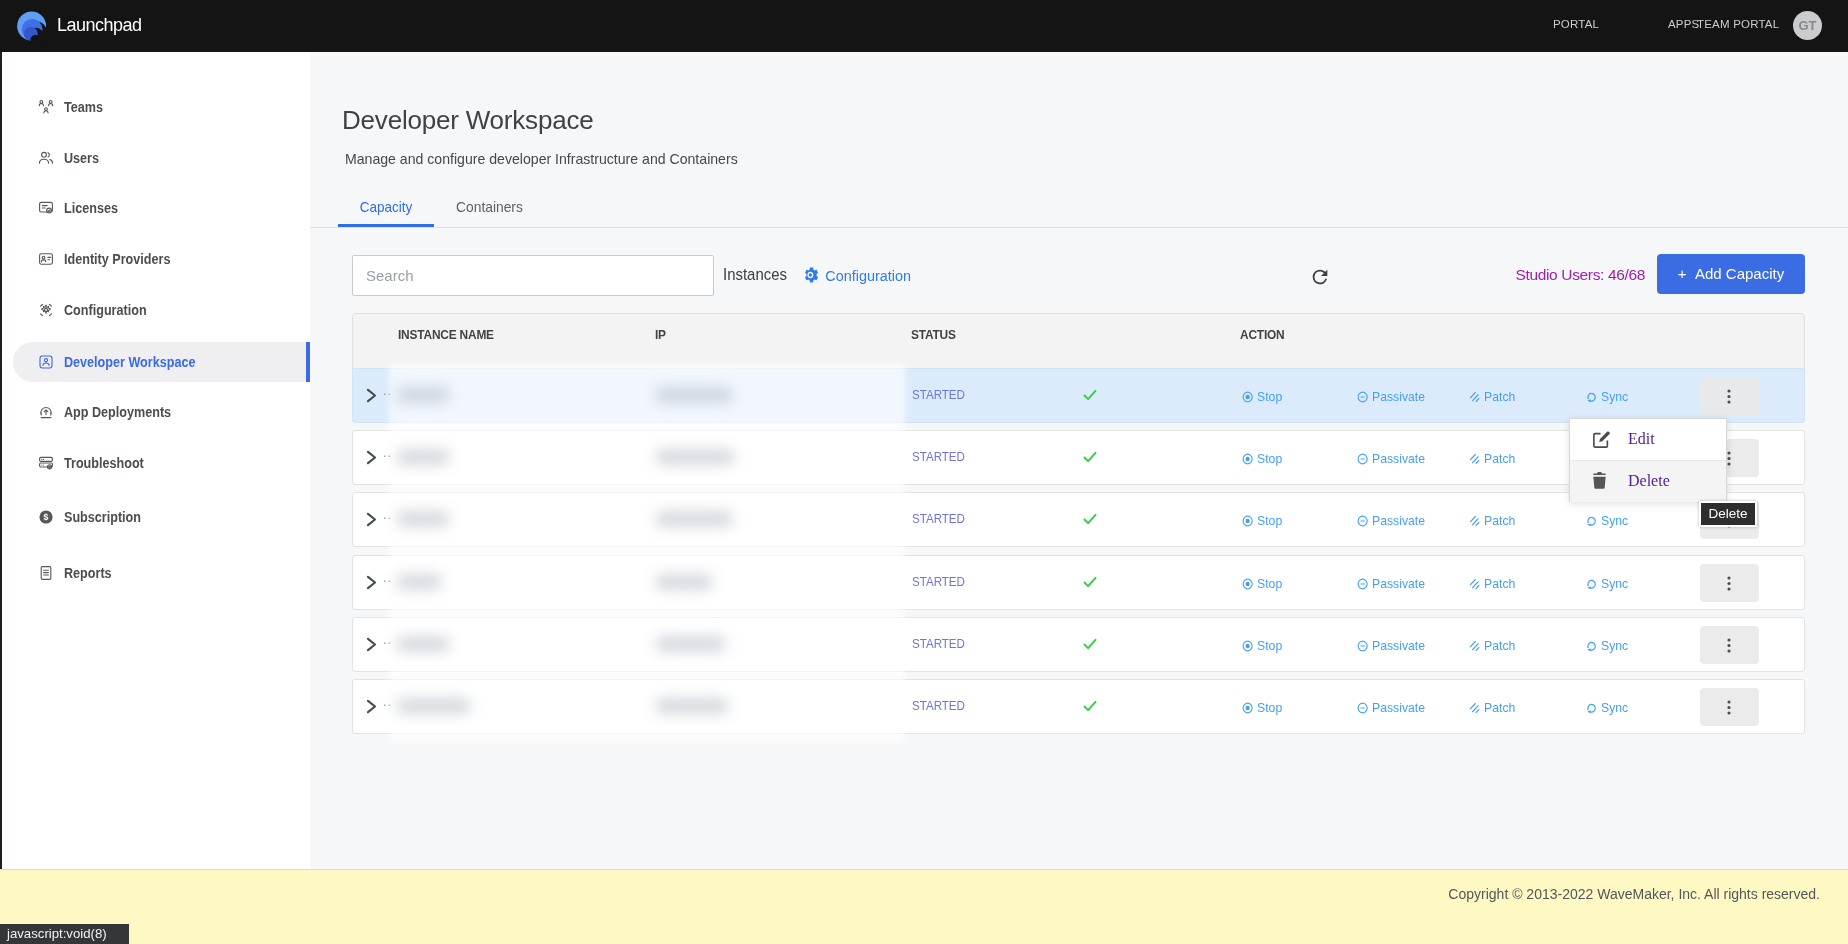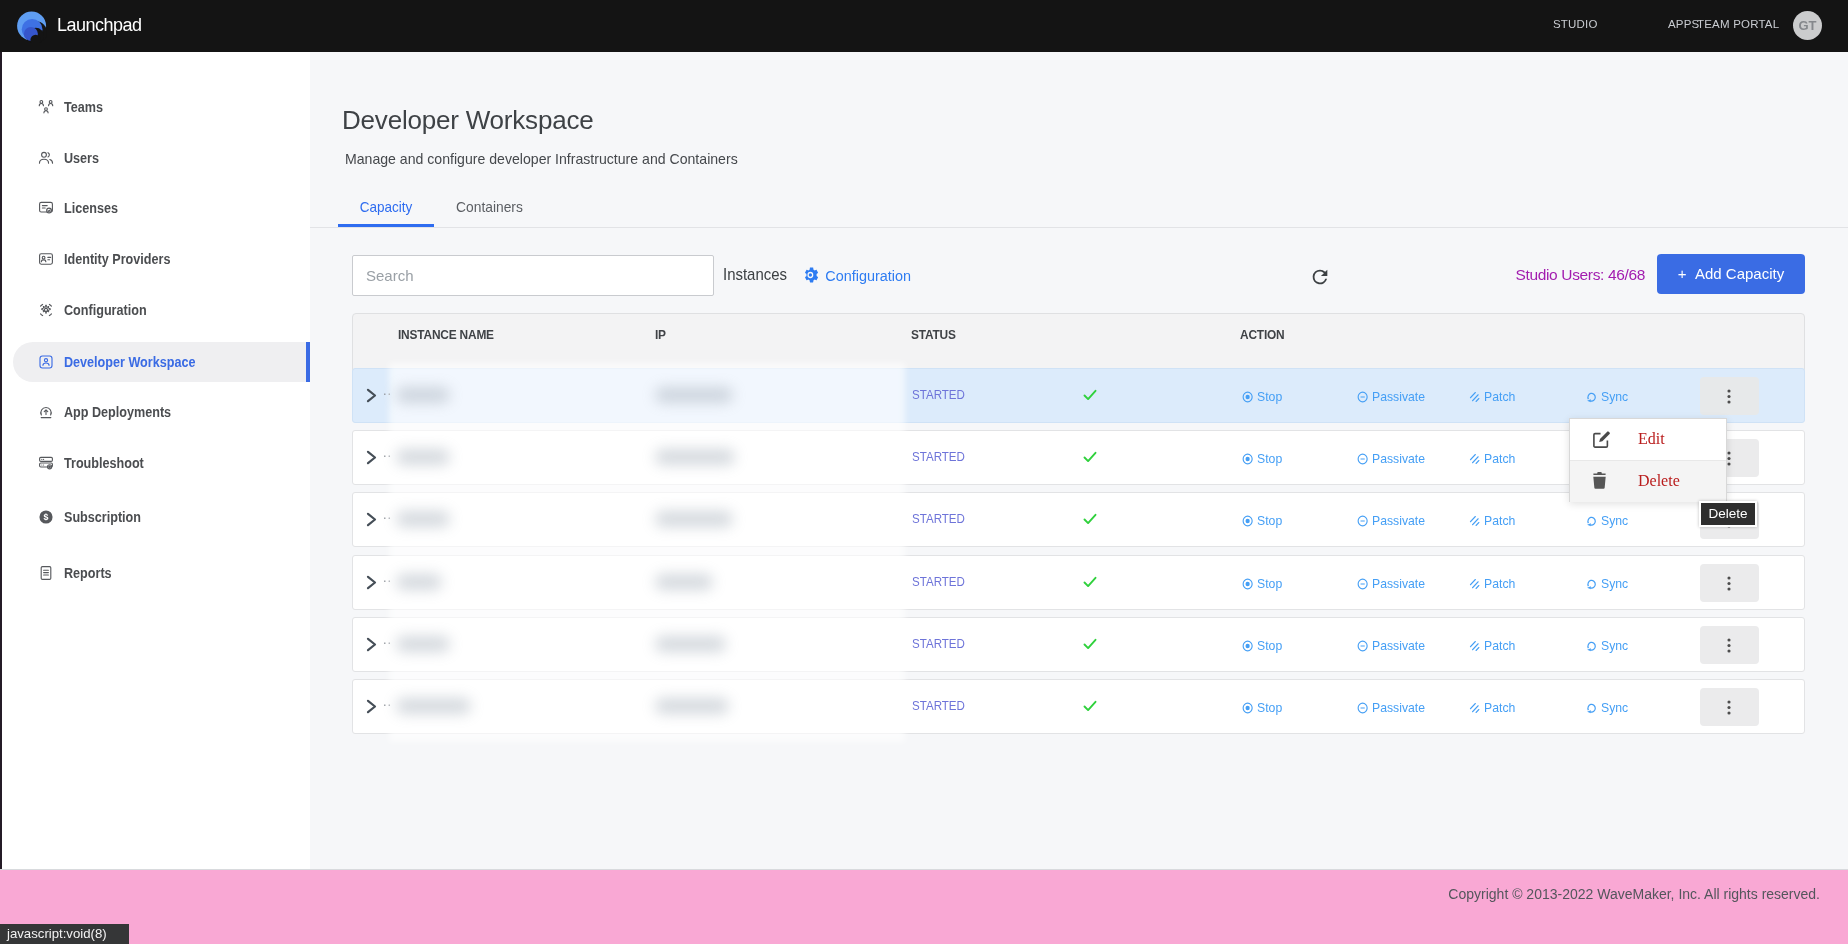--- a/index.html
+++ b/index.html
@@ -55,43 +55,43 @@
   .dotbtn svg { position:absolute; left:27px; top:12px; }
 
   
   #fog { position:absolute; left:389px; top:363px; width:516px; height:379px; background:rgba(255,255,255,.62); filter:blur(3px); z-index:3; }
   .smx { position:absolute; height:16px; border-radius:8px; background:#9aa5b1; opacity:.42; filter:blur(7px); z-index:4; }
 
   
   #menu { position:absolute; left:1569px; top:418px; width:158px; height:84px; background:#fff; border:1px solid #d8d8d8; box-shadow:0 2px 8px rgba(0,0,0,.12); z-index:6; font-family:"Liberation Serif", serif; }
   #menu .mi { position:relative; height:41px; }
   #menu .mi.del { background:#f4f4f4; height:42px; border-top:1px solid #e8e8e8; }
-  #menu .mi .t { position:absolute; left:68px; top:11px; font-size:16px; color:#b91c1c; }
+  #menu .mi .t { position:absolute; left:58px; top:11px; font-size:16px; color:#4c1d95; }
   #menu .mi svg { position:absolute; left:22px; top:11px; }
   #tip { position:absolute; left:1699px; top:501px; width:58px; height:26px; background:#2e2e2e; border:2px solid #fff; box-shadow:0 0 3px rgba(0,0,0,.25); color:#fff; font-size:13.5px; font-weight:400; text-align:center; line-height:21px; z-index:7; }
 
   
-  #footer { position:absolute; left:0; top:869px; width:1848px; height:75px; background:#f9a8d4; border-top:1px solid #d8dadd; }
+  #footer { position:absolute; left:0; top:869px; width:1848px; height:75px; background:#fef9c3; border-top:1px solid #d8dadd; }
   #footer .c { position:absolute; right:28px; top:16px; font-size:14px; color:#54565c; }
   #status { position:absolute; left:0; top:924px; height:20px; background:#353637; color:#f2f2f2; font-size:13.2px; line-height:20px; padding:0 22px 0 7px; z-index:8; }
 </style>
 </head>
 <body>
 
 <div id="nav">
   <svg class="logo" width="31" height="32" viewBox="0 0 31 32">
     <circle cx="14.6" cy="15" r="14.5" fill="#5f9ef2"></circle>
     <circle cx="18.8" cy="21.4" r="11.2" fill="#141414"></circle>
     <circle cx="15.1" cy="18.4" r="10.4" fill="#3e71e4"></circle>
     <circle cx="18.9" cy="24.8" r="8.0" fill="#141414"></circle>
     <circle cx="13.9" cy="22.9" r="7.0" fill="#3656cc"></circle>
     <circle cx="18.6" cy="28.9" r="5.2" fill="#141414"></circle>
   </svg>
   <div class="brand">Launchpad</div>
-  <div class="navlink" style="left:1553px;">STUDIO</div>
+  <div class="navlink" style="left:1553px;">PORTAL</div>
   <div class="navlink" style="left:1632px;margin-left:36px;">APPS</div>
   <div class="navlink" style="left:1697px;">TEAM PORTAL</div>
   <div id="avatar">GT</div>
 </div>
 
 <div id="side">
     <div class="mitem" style="top:85.5px;">
       <span class="ic"><svg width="16" height="16" viewBox="0 0 20 20">
           <g stroke="#56585c" fill="none" stroke-width="1.4" stroke-linecap="round" stroke-linejoin="round">
             <circle cx="7.5" cy="6" r="3"></circle>

